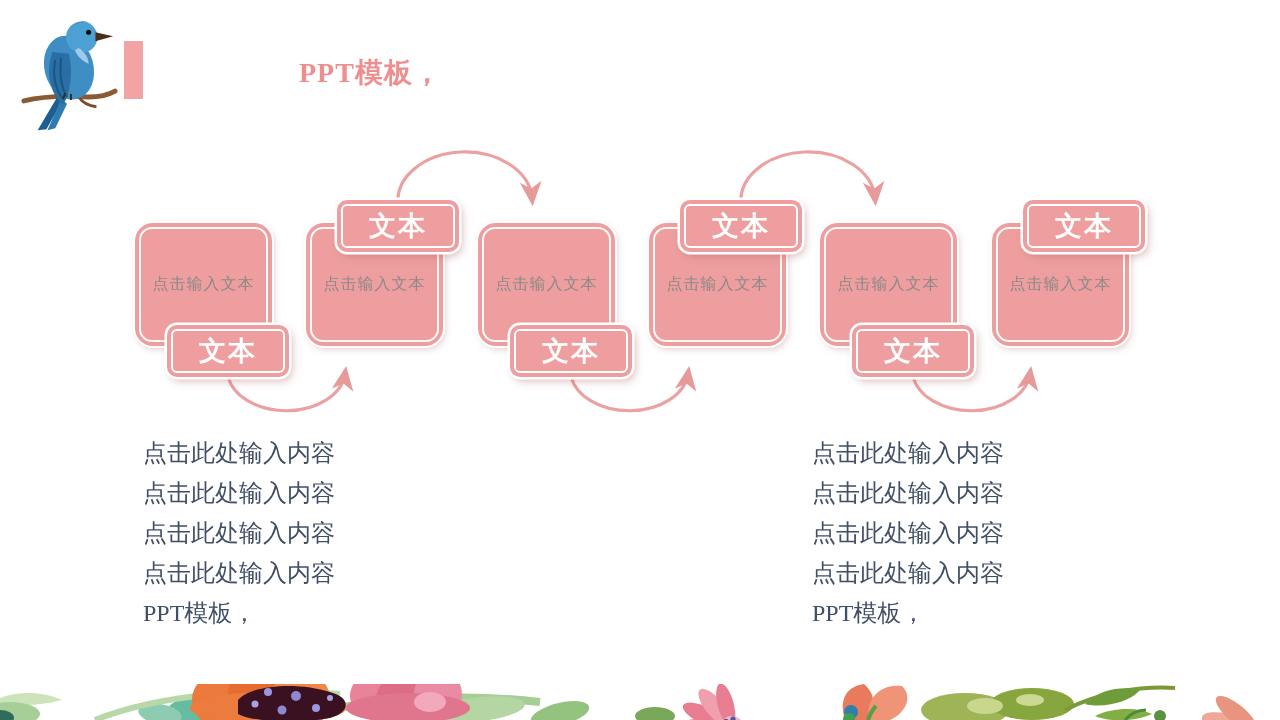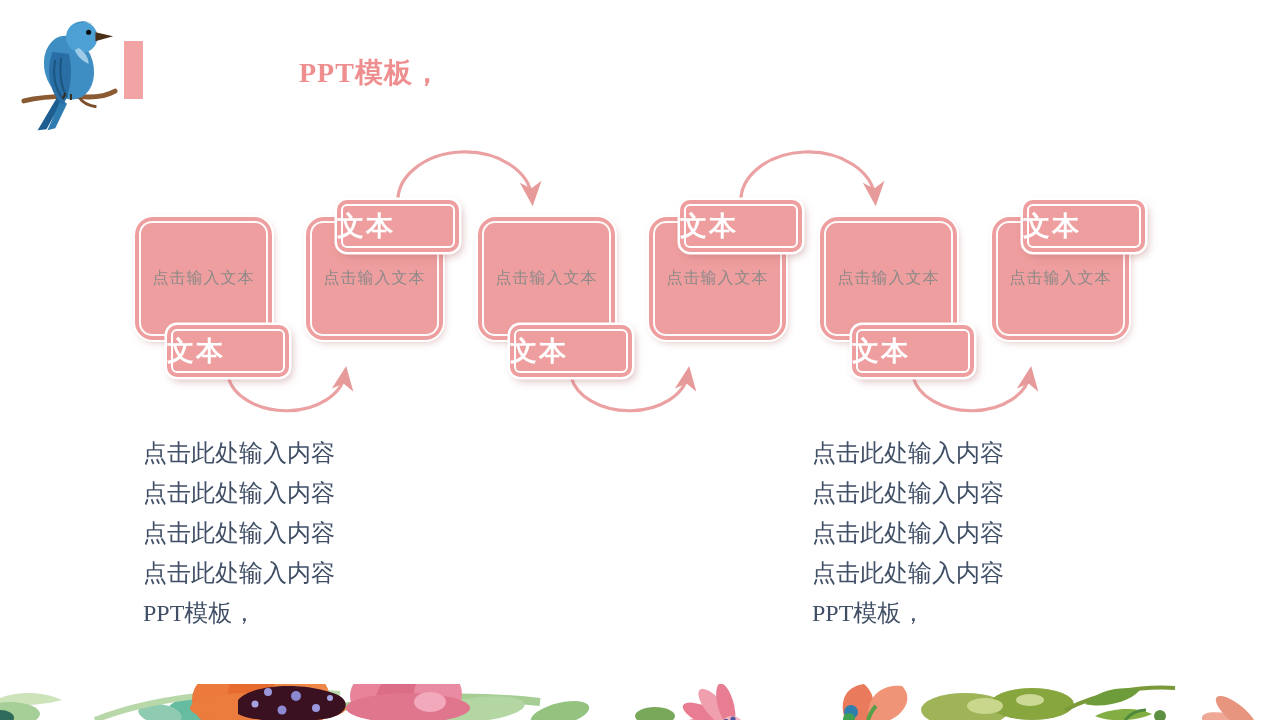--- a/index.html
+++ b/index.html
@@ -8,29 +8,29 @@
     font-family:Liberation Serif, serif;
     padding-left:35px;
   }
   
   .bird{position:absolute;left:20px;top:10px;width:98px;height:124px;}
   .accent-bar{position:absolute;left:124px;top:41px;width:19px;height:58px;background:#F2A3A3;}
   .slide-title{position:absolute;left:299px;top:54px;font-size:28px;font-weight:bold;color:#EE8E8E;letter-spacing:1px;}
   
   .arcs{position:absolute;left:0;top:0;width:1280px;height:720px;z-index:1;pointer-events:none;}
   .box{
-    position:absolute;top:217px;width:137px;height:123px;background:#EE9E9E;border-radius:18px;
+    position:absolute;top:223px;width:137px;height:123px;background:#EE9E9E;border-radius:18px;
     display:flex;align-items:center;justify-content:center;z-index:2;
     box-shadow:0 0 0 2px #fff, 2px 3px 7px rgba(180,110,110,.38);
   }
   .box::before{content:"";position:absolute;inset:4px;border:2px solid rgba(255,255,255,.95);border-radius:13px;pointer-events:none;}
   .box-ph{font-size:16px;color:#8E8989;letter-spacing:1px;}
   .tag{
     position:absolute;width:122px;height:52px;background:#EE9E9E;border-radius:10px;
-    display:flex;align-items:center;z-index:3;
+    display:flex;align-items:center;justify-content:center;z-index:3;
     box-shadow:0 0 0 2.5px #fff, 3px 4px 8px rgba(170,100,100,.45);
   }
   .tag::before{content:"";position:absolute;inset:4px;border:2.5px solid #fff;border-radius:6px;pointer-events:none;}
   .tag-b{top:325px}
   .tag-t{top:200px}
   .tag-text{font-size:27px;font-weight:bold;color:#ffffff;letter-spacing:2px;}
   
   .tb{position:absolute;top:433px;font-size:24px;line-height:40px;color:#404F66;}
   .tb-left{left:143px;}
   .tb-right{left:812px;}

